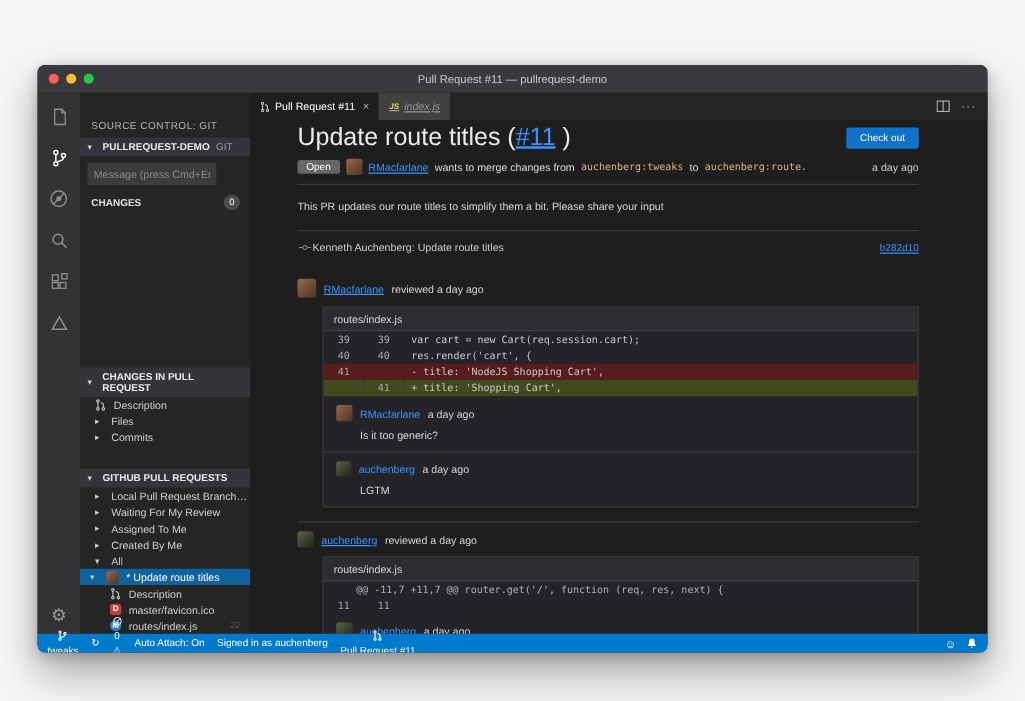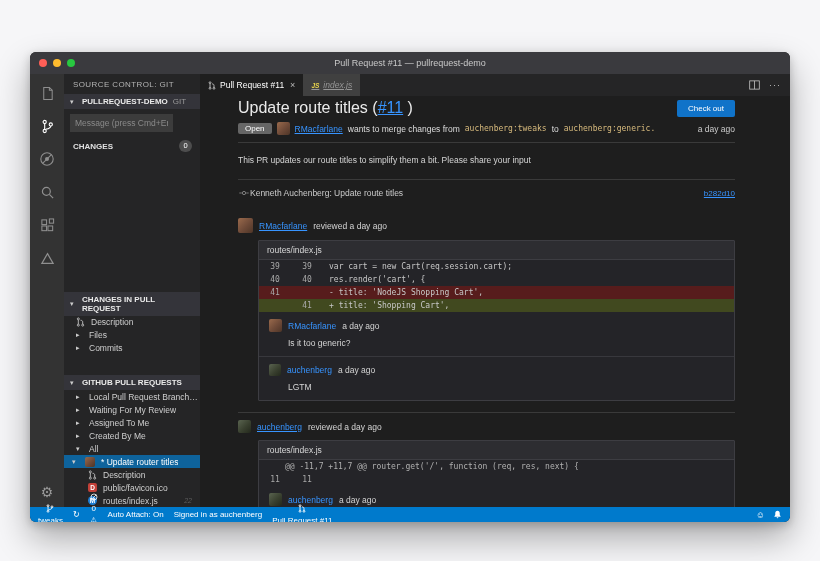--- a/index.html
+++ b/index.html
@@ -23,21 +23,21 @@
   .t-red{ background:#ff5f57; } .t-yellow{ background:#febc2e; } .t-green{ background:#28c840; }
   .titlebar-text { flex:1; text-align:center; color:#c9c9c9; font-size:9px; }
   
   .main { flex:1; display:flex; min-height:0; }
   .activitybar { width:34px; background:#333333; display:flex; flex-direction:column; align-items:center; padding-top:10px; gap:15px; color:#8f8f8f; }
   .ab-icon { width:18px; height:18px; display:flex; align-items:center; justify-content:center; cursor:pointer; }
   .ab-icon.active { color:#ffffff; }
   .ab-gear { margin-top:auto; margin-bottom:6px; font-size:14px; color:#9a9a9a; }
   
   .sidebar { width:136px; background:#252526; color:#cccccc; display:flex; flex-direction:column; overflow:hidden; font-size:8.5px; }
-  .sb-paneltitle { padding:6px 9px 5px 9px; font-size:8px; color:#b4b4b4; letter-spacing:.4px; }
+  .sb-paneltitle { padding:6px 9px 5px 9px; font-size:8px; color:#b4b4b4; letter-spacing:.4px;margin-top:16px; }
   .sb-sectionbar { background:#34343a; padding:3px 6px; font-size:8px; font-weight:bold; color:#eaeaea; display:flex; align-items:center; gap:5px; cursor:pointer; }
   .sb-sectionbar .dim { color:#9a9a9a; font-weight:normal; }
   .tw { font-size:7px; color:#cccccc; width:7px; display:inline-block; }
   .sb-input { margin:5px 6px 4px 6px; background:#3c3c3c; border:none; color:#bbbbbb; font-size:8.5px; padding:4px 5px; font-family:inherit; width:103px; }
   .sb-input::placeholder { color:#8a8a8a; }
   .sb-changes { display:flex; align-items:center; padding:4px 8px 4px 9px; font-size:8px; font-weight:bold; color:#e0e0e0; }
   .badge { margin-left:auto; background:#4d4d4d; color:#fff; border-radius:8px; min-width:13px; height:12px; line-height:12px; text-align:center; font-size:7.5px; font-weight:normal; }
   .sb-spacer1 { height:160px; } .sb-spacer2 { height:24px; }
   .tree-item { display:flex; align-items:center; gap:6px; padding:2px 2px 2px 12px; height:13px; cursor:pointer; color:#cfcfcf; white-space:nowrap; }
   .tree-item .lbl { overflow:hidden; text-overflow:ellipsis; }
@@ -54,21 +54,21 @@
   .tab { display:flex; align-items:center; gap:4px; padding:0 8px; font-size:8.5px; cursor:pointer; }
   .tab.active { background:#1e1e1e; color:#ffffff; }
   .tab.preview { background:#404040; color:#969696; font-style:italic;text-decoration:underline; }
   .tab .close { color:#bbbbbb; font-size:9px; margin-left:2px; }
   .js-badge { color:#e8d44d; font-size:6.5px; font-weight:bold; font-style:italic; }
   .tab-actions { margin-left:auto; display:flex; align-items:center; gap:9px; padding-right:9px; color:#c0c0c0; }
   .more-dots { font-size:9px; letter-spacing:1px; }
   
   .pr-view { flex:1; overflow:hidden; padding:3px 55px 0 38px; color:#d4d4d4; }
   .pr-titlerow { display:flex; align-items:center; }
-  .pr-title { font-size:16px; font-weight:normal; color:#eaeaea; }
+  .pr-title { font-size:20px; font-weight:normal; color:#eaeaea; }
   a.link { color:#3794ff; text-decoration:underline; cursor:pointer; }
   .btn-checkout { margin-left:auto; background:#1073c9; color:#ffffff; border:none; font-size:8px; padding:4px 11px; border-radius:2px; cursor:pointer; font-family:inherit; }
   .pr-metarow { display:flex; align-items:center; gap:5px; margin-top:5px; font-size:8.5px; color:#dddddd; }
   .badge-open { background:#666666; color:#fff; border-radius:2px; padding:1px 7px; font-size:8px; }
   .avatar { border-radius:2px; flex:0 0 auto; }
   .av-rm { background:linear-gradient(135deg,#9a6a4c 0%,#6e4a38 55%,#4e3527 100%); }
   .av-au { background:linear-gradient(135deg,#5a6450 0%,#39402f 55%,#23281c 100%); }
   .ref { font-family:"DejaVu Sans Mono",monospace; color:#d7ba7d; font-size:8px; }
   .time-right { margin-left:auto; color:#cccccc; }
   .hr { border-top:1px solid #3a3a3a; margin:7px 0; }
@@ -225,37 +225,37 @@
         <span class="tw">▸</span>
         <span class="lbl">Created By Me</span>
       </div>
       <div class="tree-item">
         <span class="tw">▾</span>
         <span class="lbl">All</span>
       </div>
       <div class="tree-item selected">
         <span class="tw">▾</span>
         <span class="mini-avatar av-rm"></span>
-        <span class="lbl">* Update router titles</span>
+        <span class="lbl">* Update route titles</span>
       </div>
       <div class="tree-item child">
         <span class="pr-glyph">
           <svg width="9" height="10" viewBox="0 0 14 16" fill="none" stroke="currentColor" stroke-width="1.4">
             <circle cx="3.5" cy="3" r="1.6"></circle>
               <circle cx="3.5" cy="13" r="1.6"></circle>
               <circle cx="10.5" cy="13" r="1.6"></circle>
             <path d="M3.5 4.6v6.8"></path>
               <path d="M10.5 11.4V8c0-2-1.5-2.8-3.5-2.8"></path>
           </svg>
         </span>
         <span class="lbl">Description</span>
       </div>
       <div class="tree-item child">
         <span class="status-chip chip-d">D</span>
-        <span class="lbl">public/favicon.ico</span>
+        <span class="lbl">master/favicon.ico</span>
       </div>
       <div class="tree-item child">
         <span class="status-chip chip-m">M</span>
         <span class="lbl">routes/index.js</span>
         <span class="deco">22</span>
       </div>
     </div>
 
     <div class="editor">
       <div class="tabbar">
@@ -295,21 +295,21 @@
           <button class="btn-checkout">Check out</button>
         </div>
 
         <div class="pr-metarow">
           <span class="badge-open">Open</span>
           <span class="avatar av-rm" style="width:13px;height:13px;"></span>
           <a class="link">RMacfarlane</a>
           <span>wants to merge changes from</span>
           <span class="ref">auchenberg:tweaks</span>
           <span>to</span>
-          <span class="ref">auchenberg:generic.</span>
+          <span class="ref">auchenberg:route.</span>
           <span class="time-right">a day ago</span>
         </div>
 
         <div class="hr"></div>
 
         <p class="pr-desc">This PR updates our route titles to simplify them a bit. Please share your input</p>
 
         <div class="commit-row">
           <span style="color:#9a9a9a;">
             <svg width="12" height="10" viewBox="0 0 16 16" fill="none" stroke="currentColor" stroke-width="1.2">

